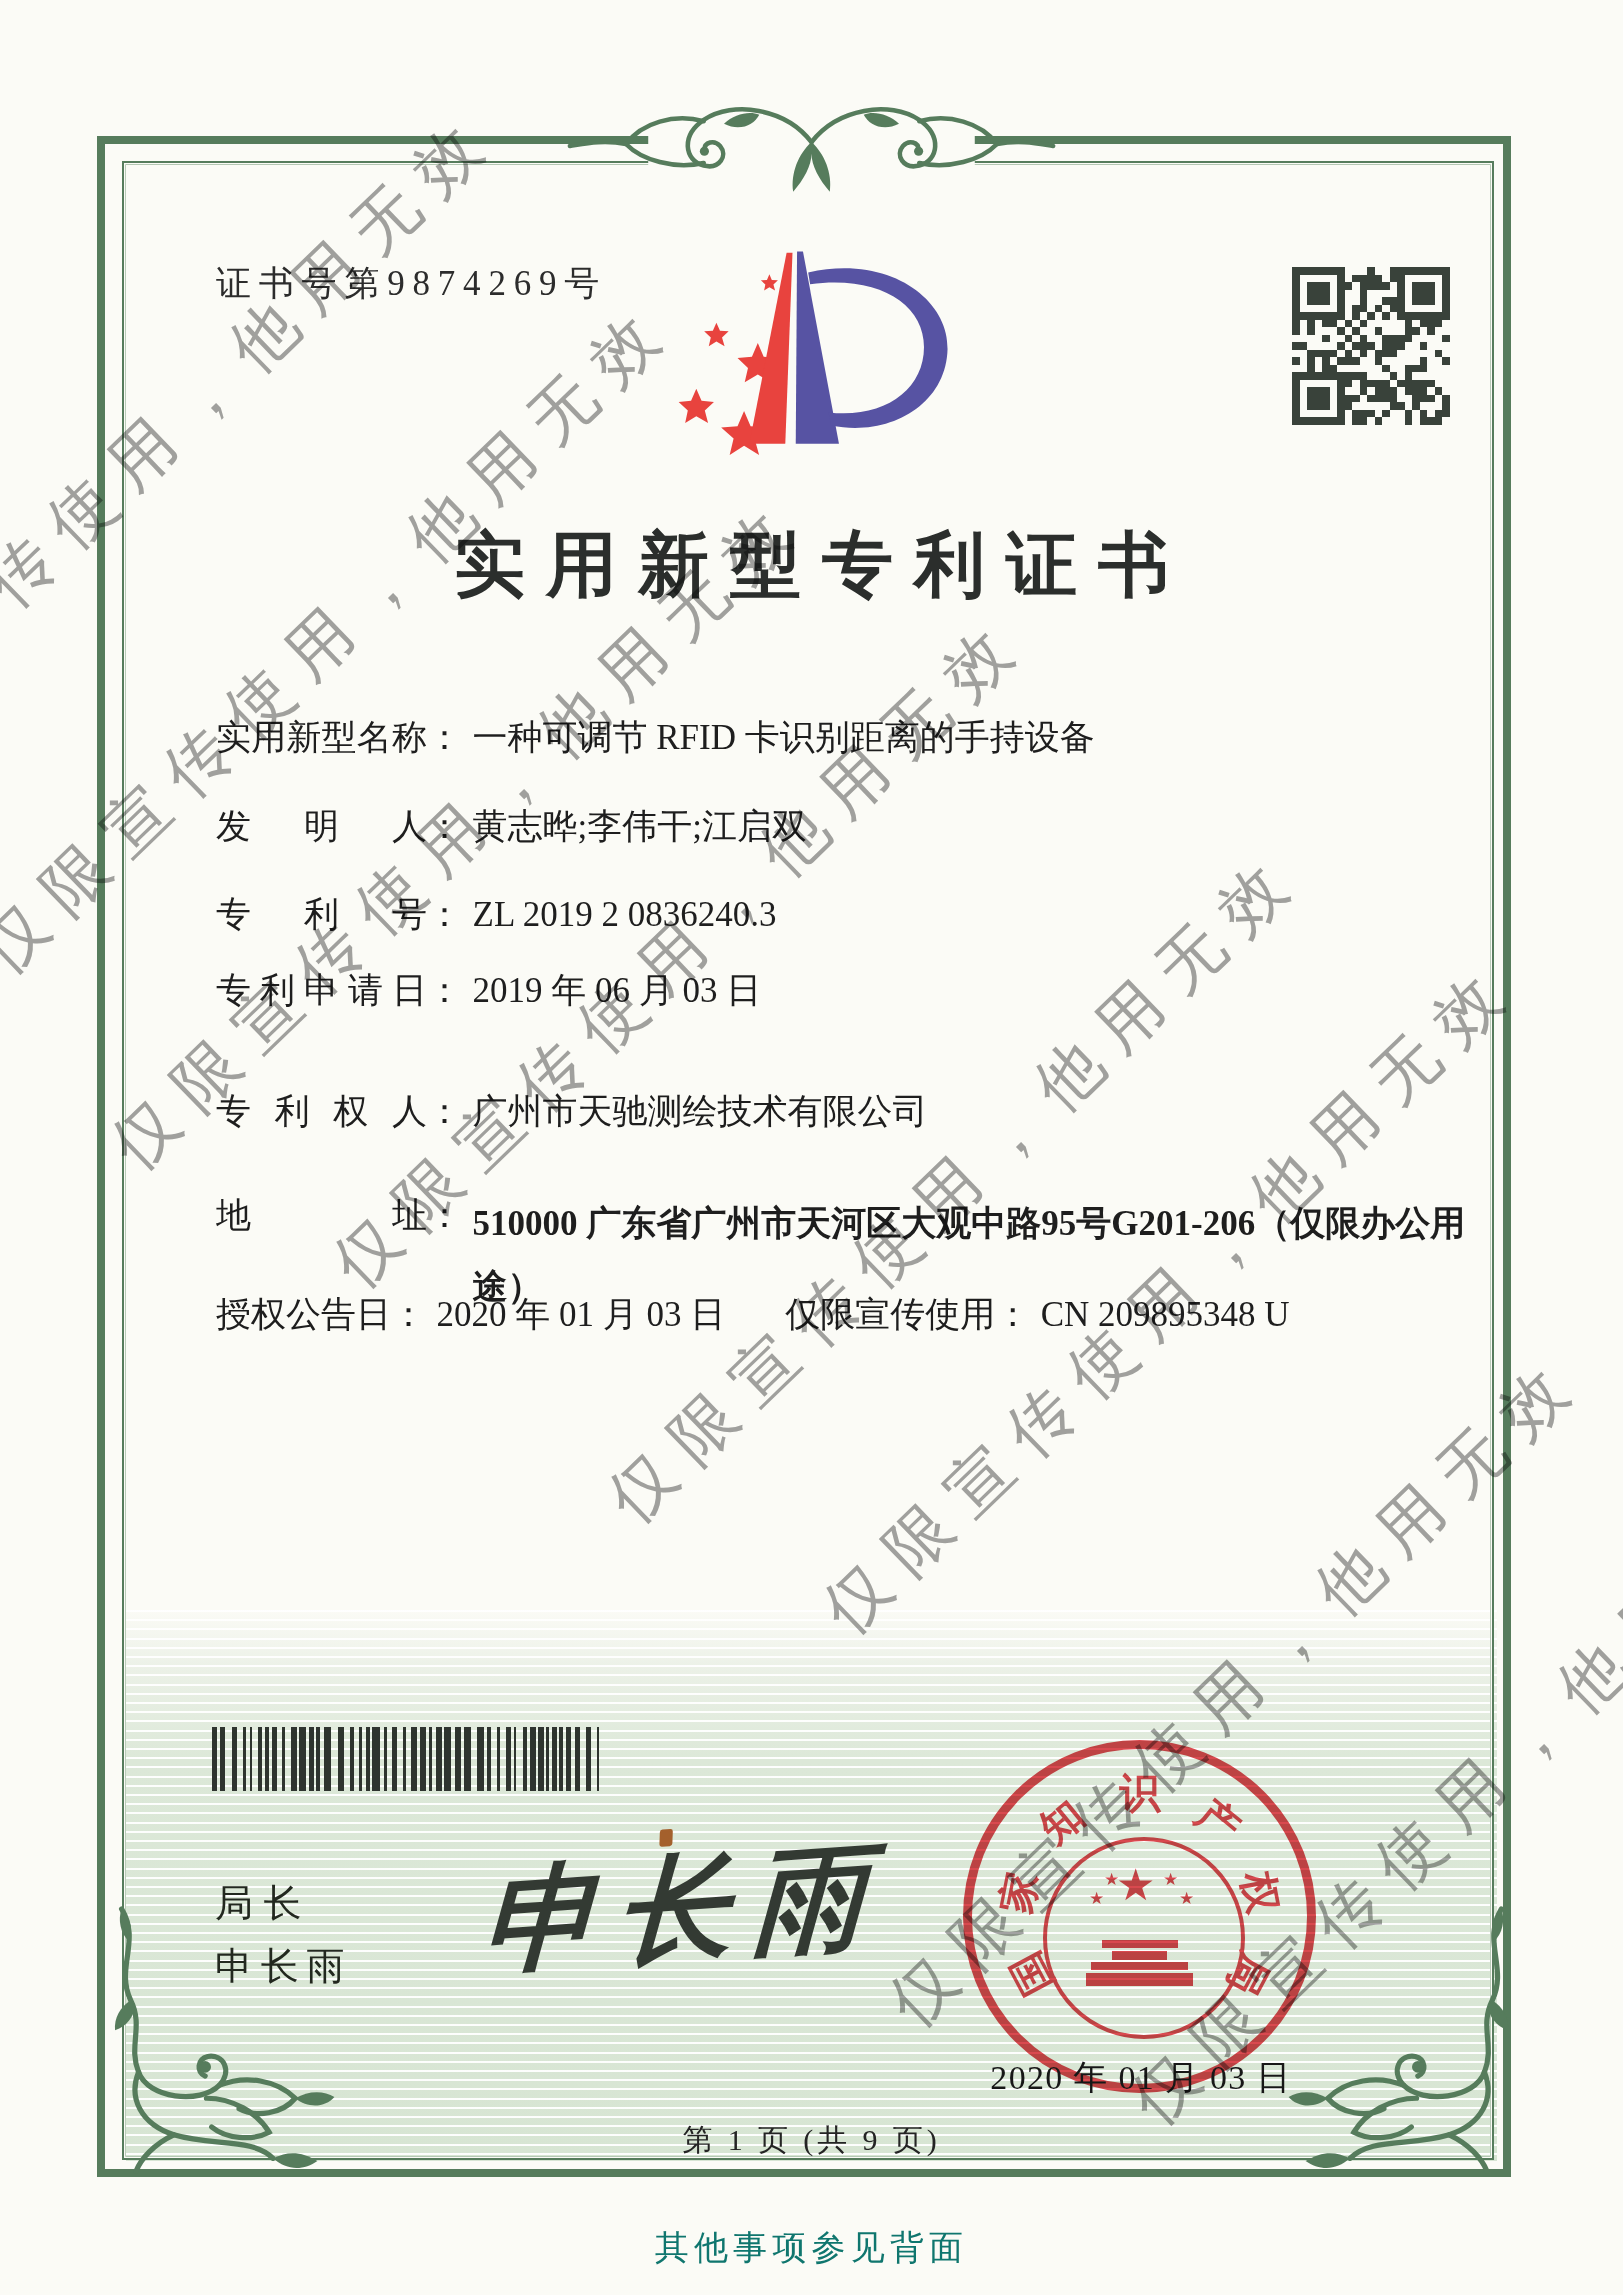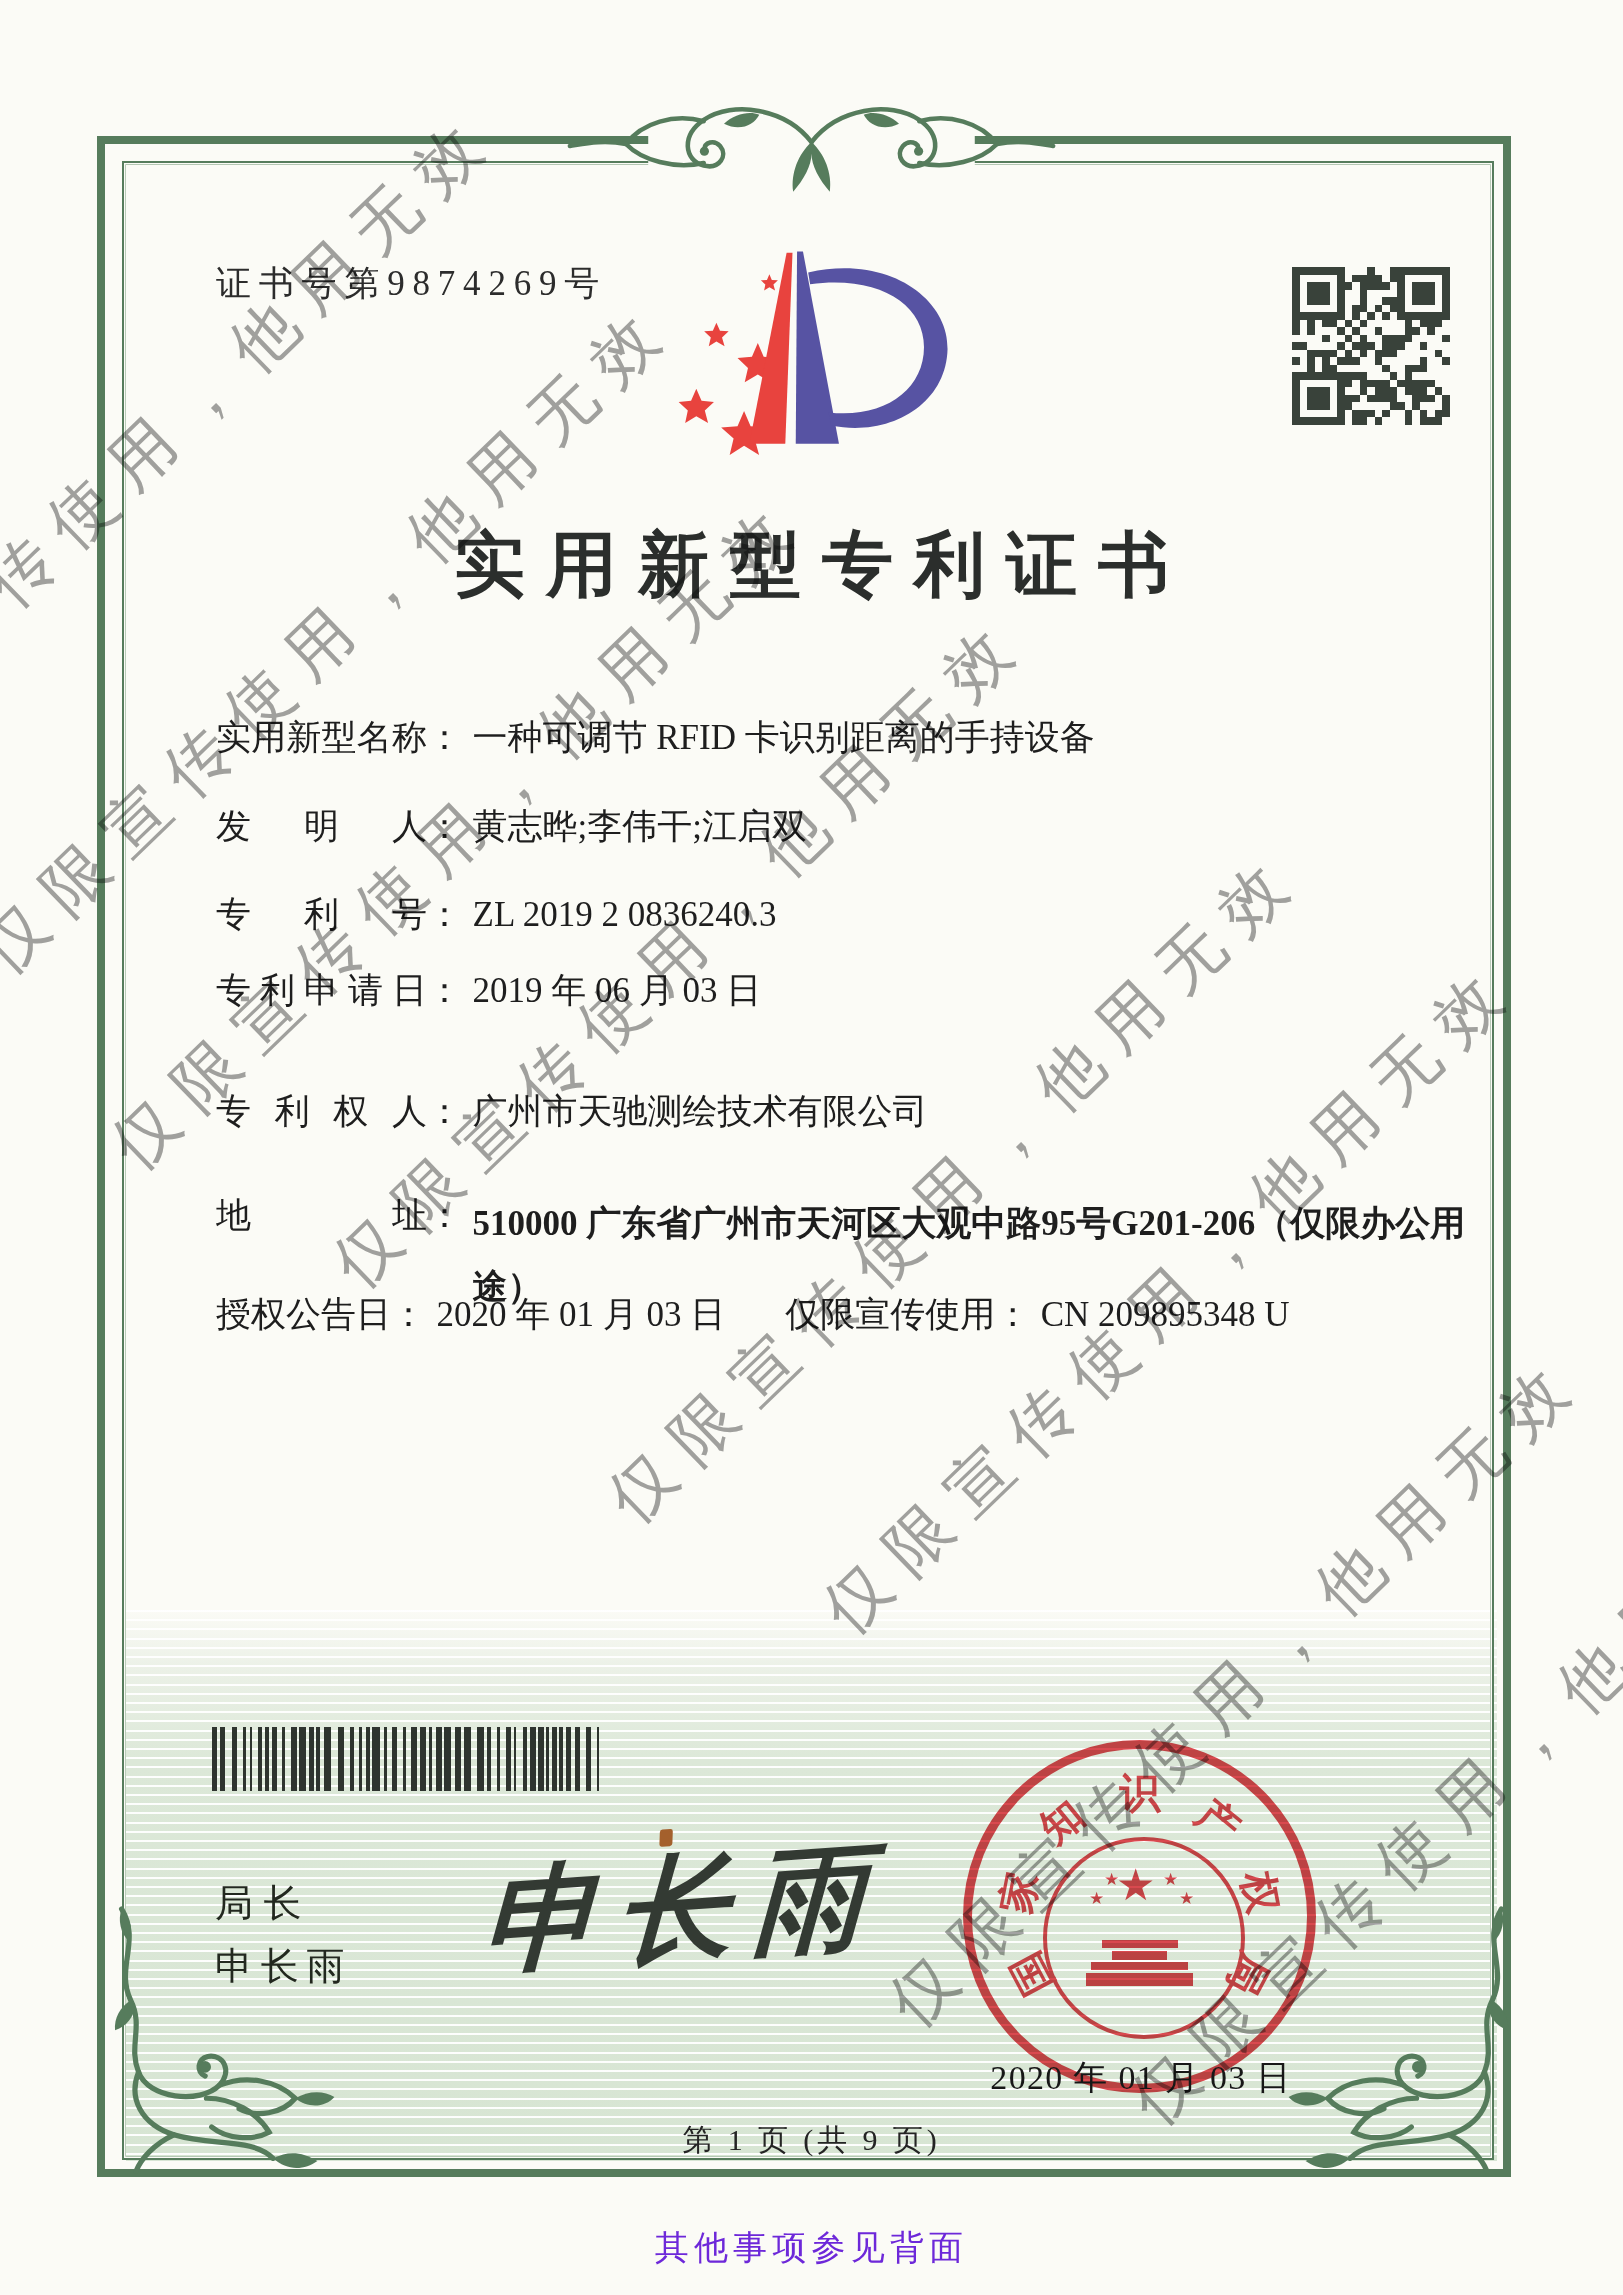--- a/index.html
+++ b/index.html
@@ -60,21 +60,21 @@
   .bigstar{position:absolute;left:153px;top:119px;font-size:44px;color:#d93b41;}
   .smstar{position:absolute;font-size:17px;color:#d93b41;}
   .gate1{position:absolute;left:139px;top:200px;width:76px;height:7.8px;background:#d93b41;}
   .gate2{position:absolute;left:149px;top:211px;width:55px;height:9.2px;background:#d93b41;}
   .gate3{position:absolute;left:128px;top:222px;width:97px;height:7.8px;background:#d93b41;}
   .gate4{position:absolute;left:123px;top:233px;width:107px;height:13px;background:#d93b41;}
   .seal-date{position:absolute;left:984px;top:2055px;width:314px;text-align:center;
     font-size:34px;letter-spacing:1.3px;color:#171717;}
   
   .pagenum{position:absolute;left:0;width:1623px;top:2120px;text-align:center;font-size:30px;letter-spacing:3.9px;color:#242424;}
-  .backnote{position:absolute;left:0;width:1623px;top:2225px;text-align:center;font-size:34px;letter-spacing:5.2px;color:#6d28d9;}
+  .backnote{position:absolute;left:0;width:1623px;top:2225px;text-align:center;font-size:34px;letter-spacing:5.2px;color:#0f766e;}
   
   .wm{position:absolute;left:0;top:0;font-size:65px;letter-spacing:19.6px;color:#8f8f8f;
     white-space:nowrap;transform-origin:0 0;mix-blend-mode:multiply;opacity:.82;
     font-family:"Liberation Sans", sans-serif;font-weight:500;z-index:40;}
   
   .fl-top{position:absolute;left:563px;top:82px;width:497px;height:128px;}
   .fl-bl{position:absolute;left:102px;top:1902px;width:235px;height:275px;}
   .fl-br{position:absolute;left:1286px;top:1902px;width:235px;height:275px;transform:scaleX(-1);}
 </style>
 </head>

